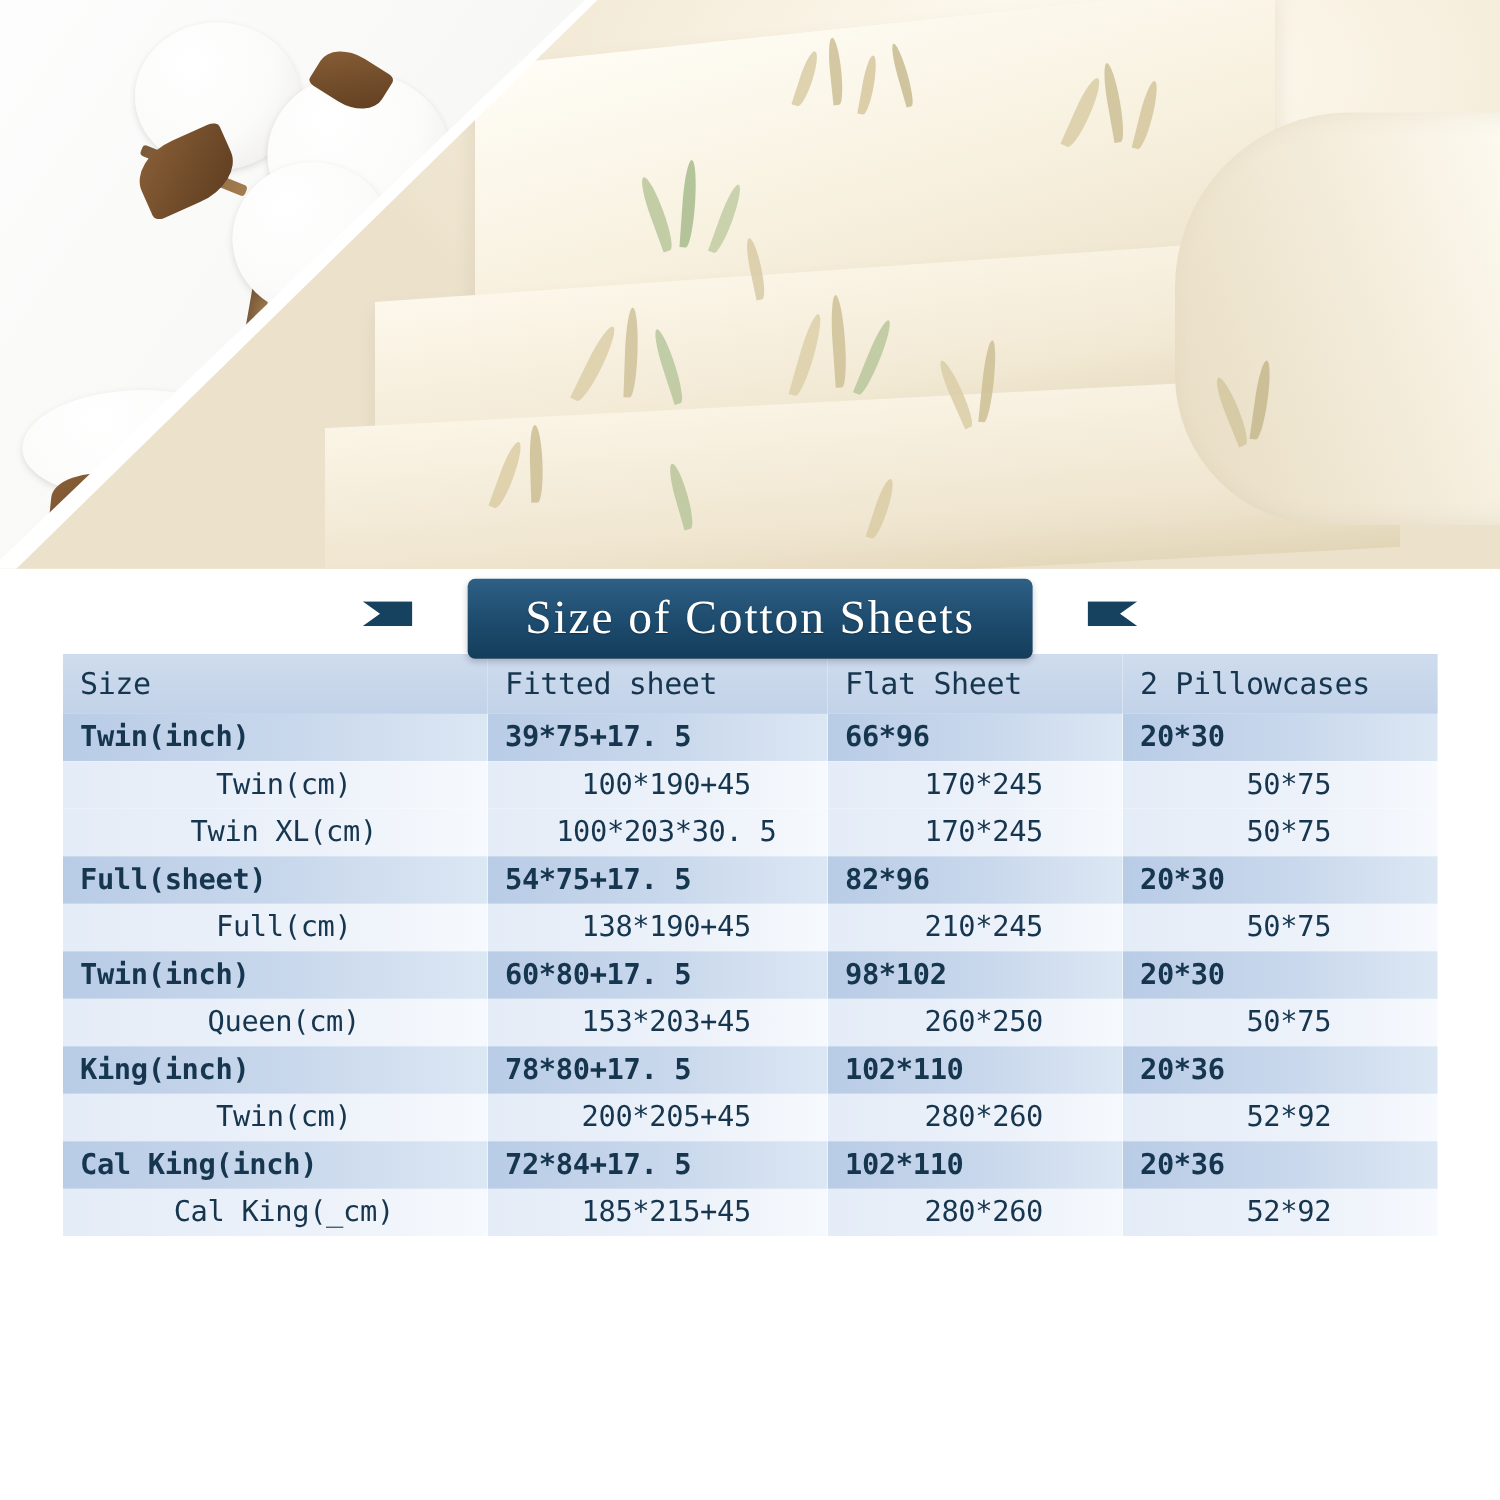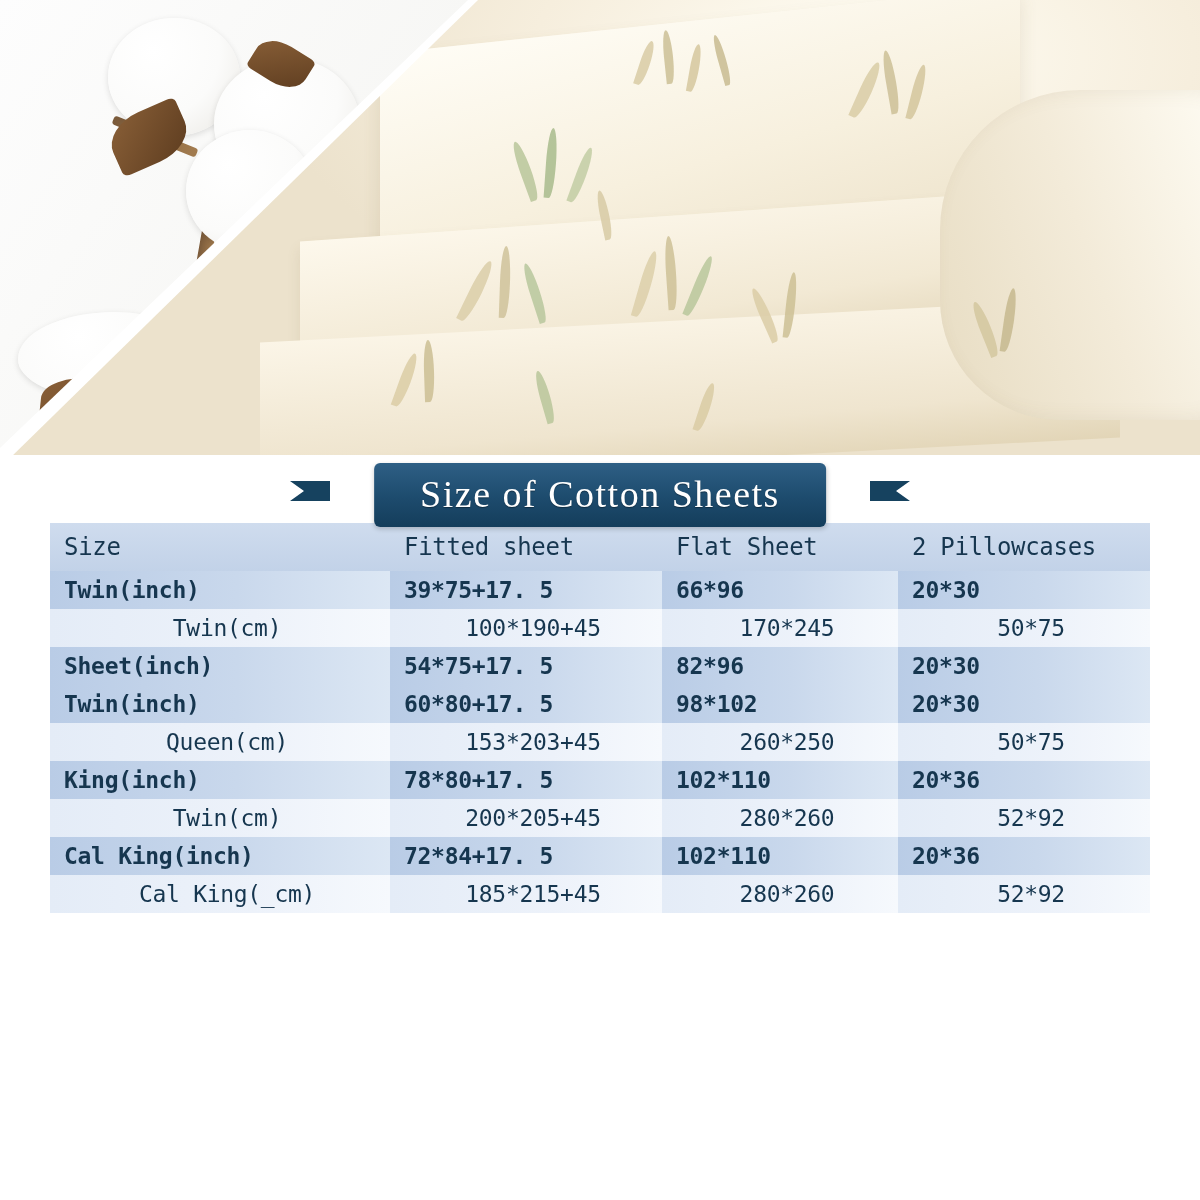--- a/index.html
+++ b/index.html
@@ -262,25 +262,37 @@
         <td>39*75+17. 5</td>
         <td>66*96</td>
         <td>20*30</td>
       </tr>
       <tr class="even">
         <td>Twin(cm)</td>
         <td>100*190+45</td>
         <td>170*245</td>
         <td>50*75</td>
       </tr>
-      <tr class="odd">
-        <td>Sheet(inch)</td>
+      <tr class="even">
+        <td>Twin XL(cm)</td>
+        <td>100*203*30. 5</td>
+        <td>170*245</td>
+        <td>50*75</td>
+      </tr>
+      <tr class="odd">
+        <td>Full(sheet)</td>
         <td>54*75+17. 5</td>
         <td>82*96</td>
         <td>20*30</td>
+      </tr>
+      <tr class="even">
+        <td>Full(cm)</td>
+        <td>138*190+45</td>
+        <td>210*245</td>
+        <td>50*75</td>
       </tr>
       <tr class="odd">
         <td>Twin(inch)</td>
         <td>60*80+17. 5</td>
         <td>98*102</td>
         <td>20*30</td>
       </tr>
       <tr class="even">
         <td>Queen(cm)</td>
         <td>153*203+45</td>

